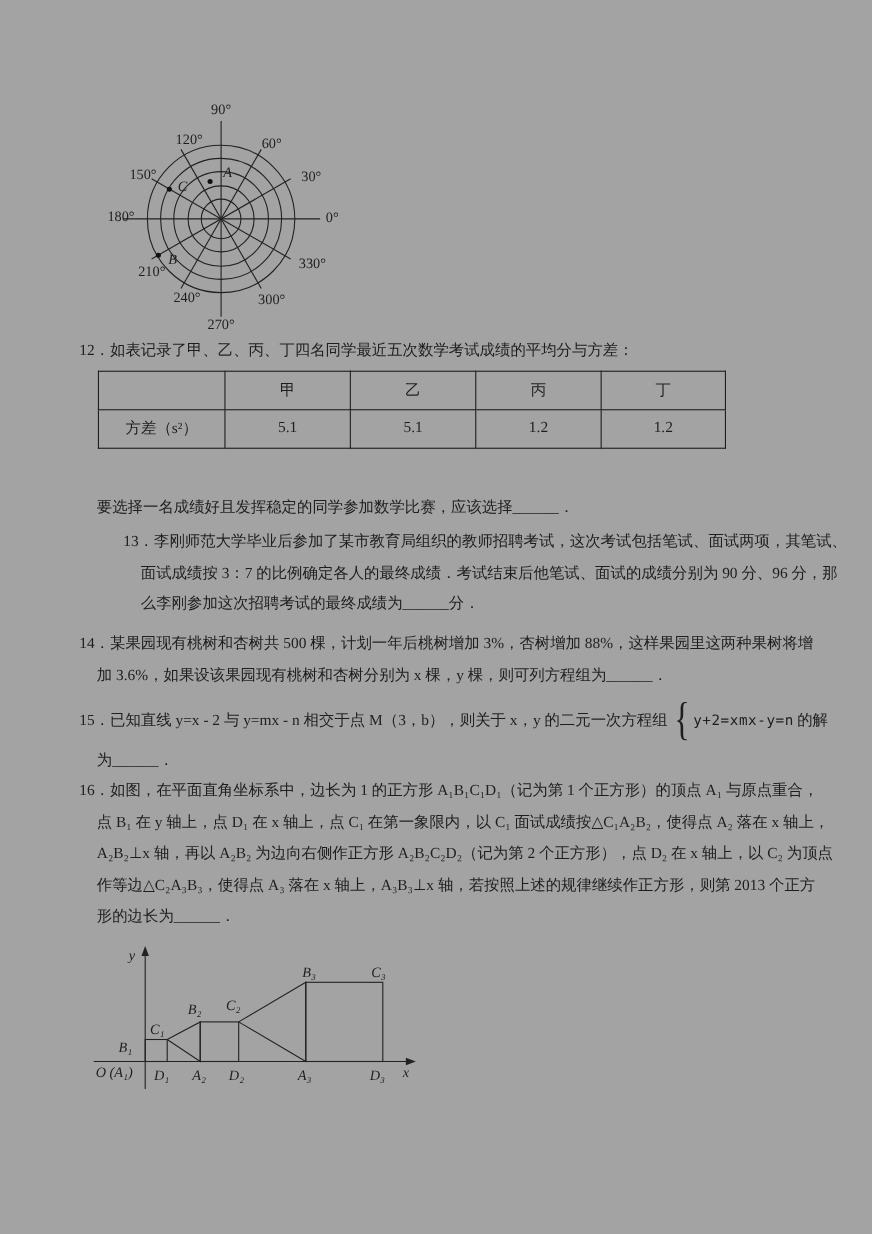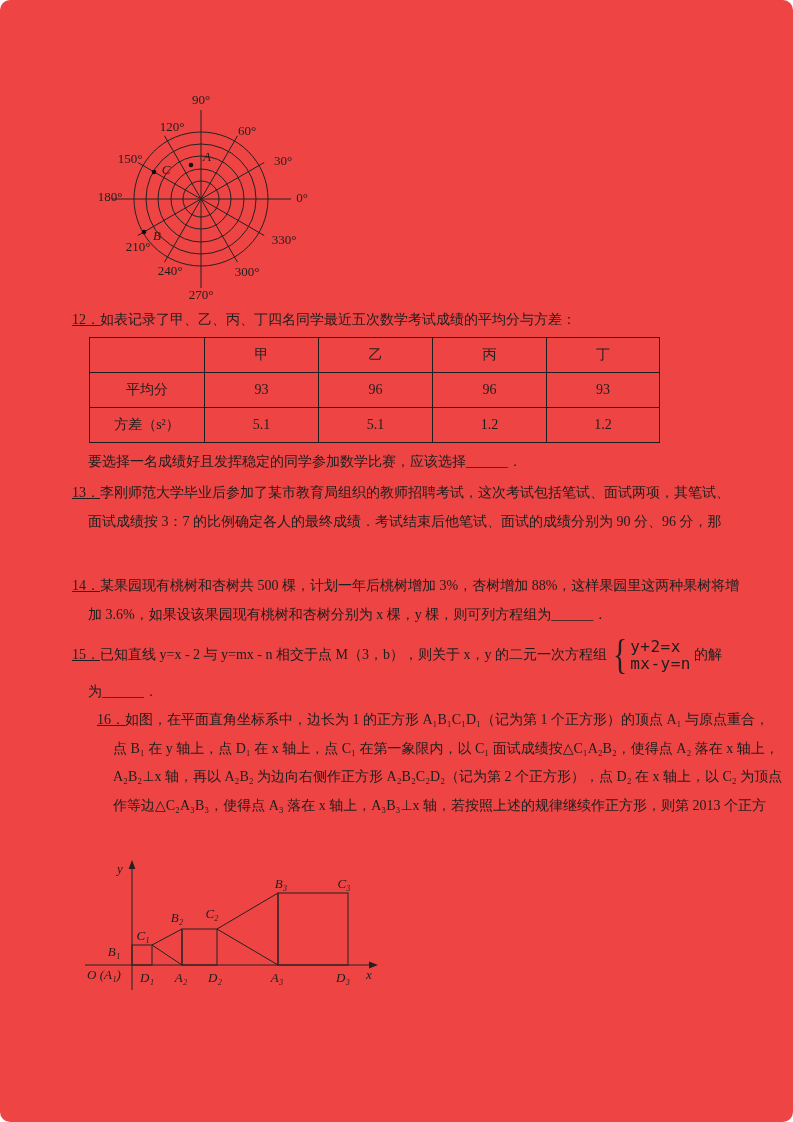--- a/index.html
+++ b/index.html
@@ -1,30 +1,30 @@
 <!DOCTYPE html>
 <html><head>
 <meta charset="utf-8">
 <style>
   html,body{margin:0;padding:0;background:#ffffff;}
   .page{
-    position:relative;width:793px;height:1122px;background:#ef4444;overflow:hidden;
+    position:relative;width:793px;height:1122px;background:#a3a3a3;overflow:hidden;
     font-family:"Liberation Serif","DejaVu Sans",serif;
-    font-size:14px;color:#1e1e1e;border-radius:10px;
+    font-size:14px;color:#1e1e1e;
   }
   .abs{position:absolute;}
   .line{height:28.6px;line-height:28.6px;white-space:nowrap;}
   .qblock{position:absolute;left:72px;width:676px;}
   .cont{padding-left:16px;}
-  .qnum{display:inline-block;width:28px;text-decoration:underline;}
+  .qnum{display:inline-block;width:28px;}
   
   .sys-line{display:flex;align-items:center;height:46px;white-space:nowrap;}
   .system{display:inline-flex;align-items:center;margin:0 3px;}
   .brace{font-size:42px;line-height:0.85;display:inline-block;transform:scaleX(0.7);font-weight:400;}
-  .eqs{display:inline-flex;flex-direction:column;font-family:"DejaVu Sans Mono","Liberation Mono",monospace;font-size:16px;line-height:17px;letter-spacing:0.5px;}
+  .eqs{display:inline-flex;flex-direction:row;font-family:"DejaVu Sans Mono","Liberation Mono",monospace;font-size:13px;line-height:17px;letter-spacing:0.5px;text-align:center;}
   
   .score-table{position:absolute;left:89px;top:337px;border-collapse:collapse;table-layout:fixed;}
   .score-table td{border:1px solid #1e1e1e;text-align:center;vertical-align:middle;height:34px;padding:0;font-size:14px;}
   
   .figsvg{position:absolute;}
   .figsvg .stroke{stroke:#222;stroke-width:1;fill:none;}
   .figsvg text{fill:#1e1e1e;font-family:"Liberation Serif","DejaVu Sans",serif;font-size:13px;}
   .figsvg text.pt{font-style:italic;}
   .figsvg .dot{fill:#111;stroke:none;}
   .figsvg .arrow{fill:#222;stroke:none;}
@@ -88,43 +88,37 @@
       </colgroup>
     <tbody>
         <tr>
       <td></td>
       <td>甲</td>
       <td>乙</td>
       <td>丙</td>
       <td>丁</td>
     </tr>
     <tr>
-      <td>平均分</td>
-      <td>93</td>
-      <td>96</td>
-      <td>96</td>
-      <td>93</td>
-    </tr>
-    <tr>
       <td>方差（s²）</td>
       <td>5.1</td>
       <td>5.1</td>
       <td>1.2</td>
       <td>1.2</td>
     </tr>
   </tbody>
     </table>
 
   <div class="abs line" style="left:88px;top:448px;">要选择一名成绩好且发挥稳定的同学参加数学比赛，应该选择______．</div>
 
-  <div class="qblock" style="top:479px;">
+  <div class="qblock" style="top:479px;margin-left:40px;">
     <div class="line">
       <span class="qnum">13．</span><span>李刚师范大学毕业后参加了某市教育局组织的教师招聘考试，这次考试包括笔试、面试两项，其笔试、</span>
     </div>
     <div class="line cont">面试成绩按 3：7 的比例确定各人的最终成绩．考试结束后他笔试、面试的成绩分别为 90 分、96 分，那</div>
+    <div class="line cont">么李刚参加这次招聘考试的最终成绩为______分．</div>
   </div>
 
   <div class="qblock" style="top:572px;">
     <div class="line">
       <span class="qnum">14．</span><span>某果园现有桃树和杏树共 500 棵，计划一年后桃树增加 3%，杏树增加 88%，这样果园里这两种果树将增</span>
     </div>
     <div class="line cont">加 3.6%，如果设该果园现有桃树和杏树分别为 x 棵，y 棵，则可列方程组为______．</div>
   </div>
 
   <div class="qblock" style="top:632px;">
@@ -136,27 +130,28 @@
           <span class="eqs">
             <span>y+2=x</span>
             <span>mx-y=n</span>
           </span>
         </span>
         <span>的解</span>
     </div>
     <div class="line cont">为______．</div>
   </div>
 
-  <div class="qblock" style="top:706px;margin-left:25px;">
+  <div class="qblock" style="top:706px;">
     <div class="line">
       <span class="qnum">16．</span><span>如图，在平面直角坐标系中，边长为 1 的正方形 A₁B₁C₁D₁（记为第 1 个正方形）的顶点 A₁ 与原点重合，</span>
     </div>
     <div class="line cont">点 B₁ 在 y 轴上，点 D₁ 在 x 轴上，点 C₁ 在第一象限内，以 C₁ 面试成绩按△C₁A₂B₂，使得点 A₂ 落在 x 轴上，</div>
     <div class="line cont">A₂B₂⊥x 轴，再以 A₂B₂ 为边向右侧作正方形 A₂B₂C₂D₂（记为第 2 个正方形），点 D₂ 在 x 轴上，以 C₂ 为顶点</div>
     <div class="line cont">作等边△C₂A₃B₃，使得点 A₃ 落在 x 轴上，A₃B₃⊥x 轴，若按照上述的规律继续作正方形，则第 2013 个正方</div>
+    <div class="line cont">形的边长为______．</div>
   </div>
 
   <svg class="figsvg" style="left:85px;top:856px;" width="300" height="140" viewBox="0 0 300 140">
     <g class="stroke">
       <line x1="47" y1="8" x2="47" y2="134"></line>
       <line x1="0" y1="109" x2="288" y2="109"></line>
     </g>
     <polygon class="arrow" points="47,4 43.6,13 50.4,13"></polygon>
     <polygon class="arrow" points="293,109 284,105.6 284,112.4"></polygon>
     <g class="stroke">

